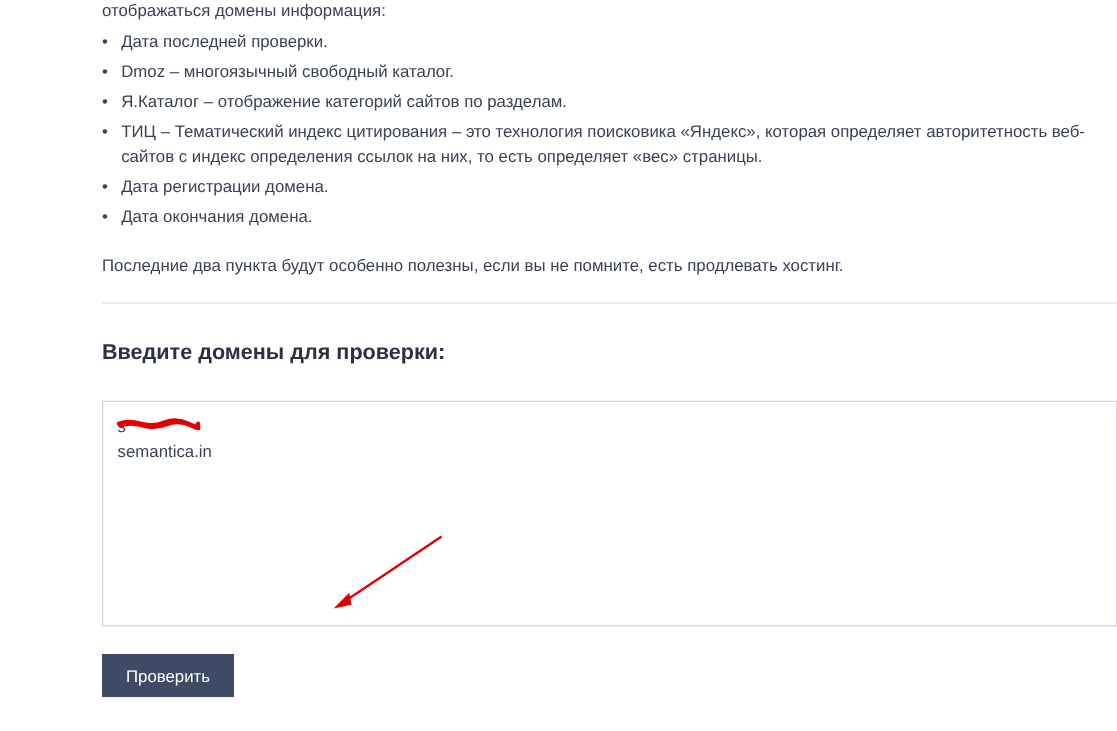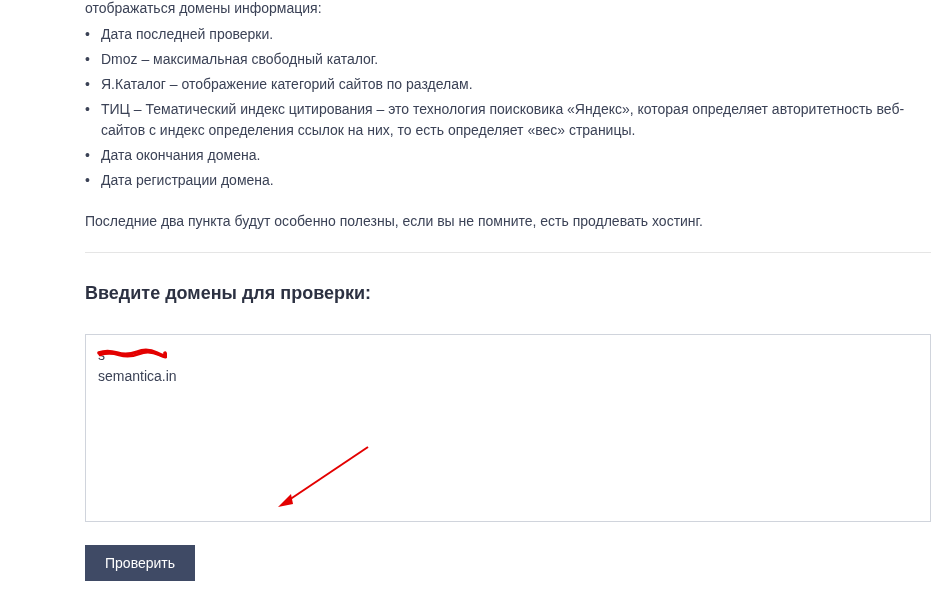--- a/index.html
+++ b/index.html
@@ -103,25 +103,25 @@
     }
   </style>
 </head>
 <body>
 
 <div class="container">
   <div class="partial-text">отображаться домены информация:</div>
 
   <ul class="info-list">
     <li>Дата последней проверки.</li>
-    <li>Dmoz – максимальная свободный каталог.</li>
+    <li>Dmoz – многоязычный свободный каталог.</li>
     <li>Я.Каталог – отображение категорий сайтов по разделам.</li>
     <li>ТИЦ – Тематический индекс цитирования – это технология поисковика «Яндекс», которая определяет авторитетность веб-сайтов с индекс определения ссылок на них, то есть определяет «вес» страницы.</li>
+    <li>Дата регистрации домена.</li>
     <li>Дата окончания домена.</li>
-    <li>Дата регистрации домена.</li>
   </ul>
 
   <p class="note">Последние два пункта будут особенно полезны, если вы не помните, есть продлевать хостинг.</p>
 
   <hr class="divider">
 
   <h2 class="section-title">Введите домены для проверки:</h2>
 
   <div class="textarea-wrapper">
     <textarea class="domain-input" style="">s           

